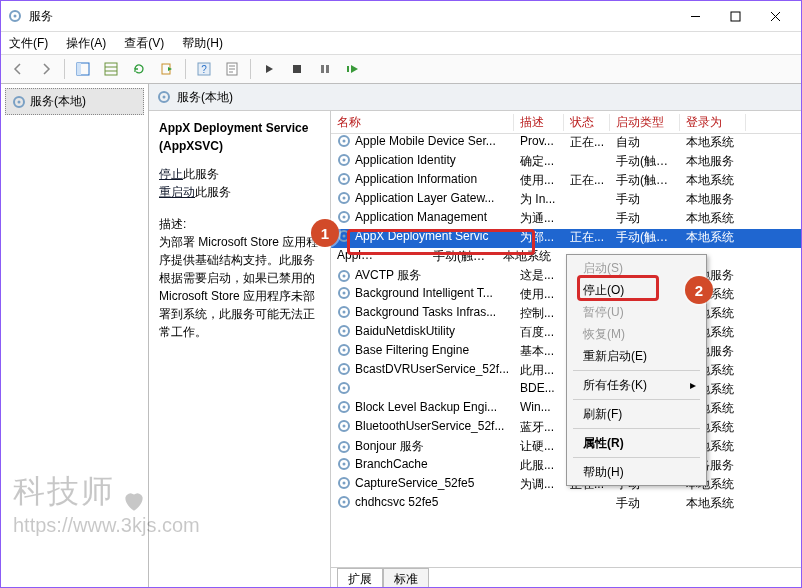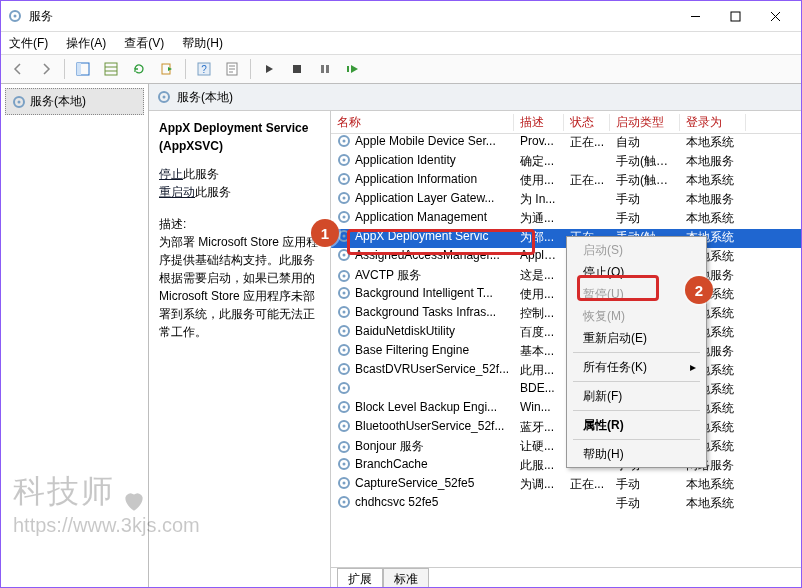--- a/index.html
+++ b/index.html
@@ -31,21 +31,21 @@
   .row{display:flex;height:19px;align-items:flex-start}
   .row .c{padding:0 6px;box-sizing:border-box;overflow:hidden;white-space:nowrap;text-overflow:ellipsis}
   .row .gear{width:14px;height:14px;margin-right:4px;flex:0 0 14px}
   .c0{width:183px;display:flex;align-items:center}
   .c1{width:50px}
   .c2{width:46px}
   .c3{width:70px}
   .c4{width:66px}
   .row.sel{background:#1f66d0;color:#fff}
   .row.sel .c{color:#fff}
-  .ctxmenu{position:absolute;left:565px;top:235px;width:135px;background:#f4f4f4;border:1px solid #999;box-shadow:2px 2px 4px rgba(0,0,0,.25);padding:2px}
+  .ctxmenu{position:absolute;left:565px;top:253px;width:135px;background:#f4f4f4;border:1px solid #999;box-shadow:2px 2px 4px rgba(0,0,0,.25);padding:2px}
   .ctxmenu .mi{height:22px;display:flex;align-items:center;padding:0 14px;position:relative}
   .ctxmenu .mi.dis{color:#9c9c9c}
   .ctxmenu .mi .arr{position:absolute;right:8px}
   .ctxmenu .sep{height:1px;background:#cfcfcf;margin:3px 4px}
   .callout{position:absolute;border:3px solid #d62a2a;border-radius:4px;box-sizing:border-box;pointer-events:none}
   .badge{position:absolute;width:28px;height:28px;border-radius:50%;background:#d24a29;color:#fff;display:flex;align-items:center;justify-content:center;font-size:15px;font-weight:bold;box-shadow:0 0 0 2px rgba(255,255,255,.4);pointer-events:none}
   .tabs{height:22px;border-top:1px solid #ccc;display:flex;align-items:flex-end;padding-left:6px;gap:0}
   .tab{border:1px solid #bbb;border-bottom:none;padding:2px 10px;background:#f4f4f4;font-size:12px}
   .tab.act{background:#fff}
   .wm{position:absolute;left:12px;bottom:50px;color:rgba(0,0,0,.22);pointer-events:none}
@@ -277,27 +277,20 @@
                     <circle cx="7" cy="7" r="1.5" fill="#7aa0c4"></circle>
                   </svg>
                   <span>AppX Deployment Servic</span>
                 </div>
                 <div class="c c1">为部...</div>
                 <div class="c c2">正在...</div>
                 <div class="c c3">手动(触发...</div>
                 <div class="c c4">本地系统</div>
               </div>
               <div class="row">
-                <div class="c c0">
-                  <svg class="gear" viewBox="0 0 14 14">
-                    <circle cx="7" cy="7" r="5" fill="none" stroke="#7aa0c4" stroke-width="2"></circle>
-                    <circle cx="7" cy="7" r="1.5" fill="#7aa0c4"></circle>
-                  </svg>
-                  <span>AssignedAccessManager...</span>
-                </div>
                 <div class="c c1">Apple...</div>
                 <div class="c c2"></div>
                 <div class="c c3">手动(触发...</div>
                 <div class="c c4">本地系统</div>
               </div>
               <div class="row">
                 <div class="c c0">
                   <svg class="gear" viewBox="0 0 14 14">
                     <circle cx="7" cy="7" r="5" fill="none" stroke="#7aa0c4" stroke-width="2"></circle>
                     <circle cx="7" cy="7" r="1.5" fill="#7aa0c4"></circle>

